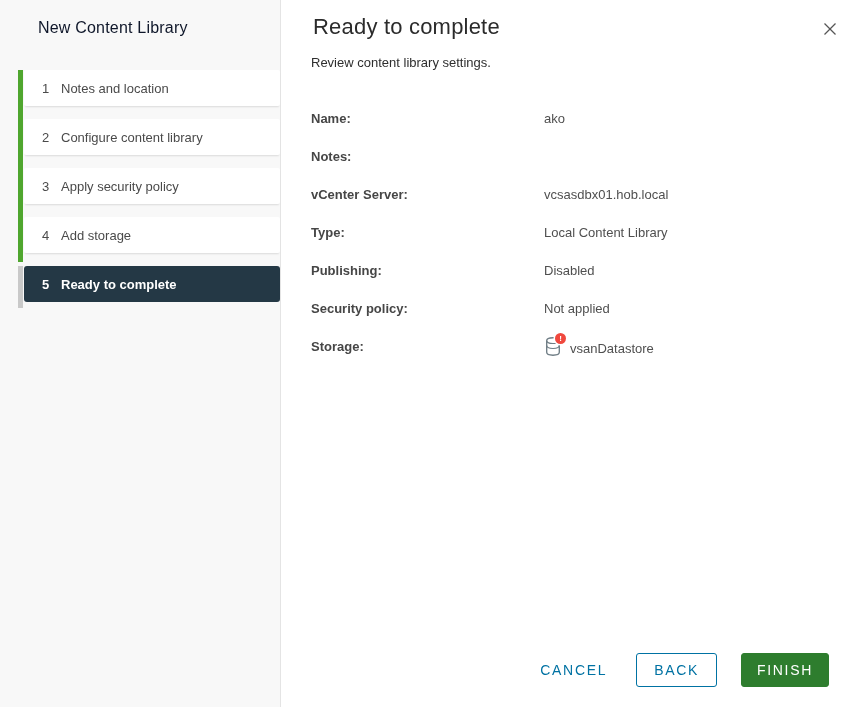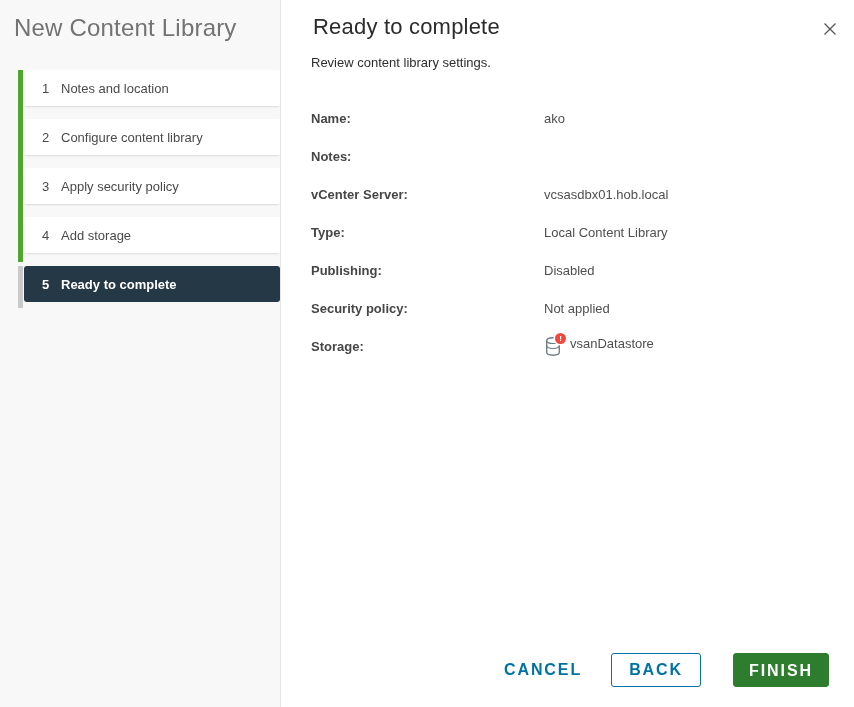--- a/index.html
+++ b/index.html
@@ -19,25 +19,26 @@
   
   .sidebar {
     width: 281px;
     min-width: 281px;
     background: #f8f8f8;
     border-right: 1px solid #e4e4e4;
     position: relative;
   }
   .sidebar-title {
     padding: 15px 14px 0 14px;
-    font-size: 24px;
+    font-size: 16px;
     font-weight: 400;
-    color: #737373;
+    color: #0f172a;
     letter-spacing: 0.2px;
     line-height: 26px;
+    margin-left: 24px;
   }
   .steps {
     position: relative;
     margin-top: 29px;
     padding-left: 24px;
   }
   .bar {
     position: absolute;
     left: 18px;
     width: 5px;
@@ -108,21 +109,21 @@
     display: grid;
     grid-template-columns: 233px auto;
     align-items: flex-start;
     margin-bottom: 22px;
     min-height: 16px;
     font-size: 13px;
     line-height: 16px;
   }
   .row-label { font-weight: 700; color: #464646; }
   .row-value { color: #4f4f4f; }
-  .row-value.storage { display: flex; align-items: flex-start; margin-top: -3px; }
+  .row-value.storage { display: flex; align-items: flex-end; margin-top: -3px; }
   .ds-icon {
     position: relative;
     width: 18px; height: 21px;
     margin-right: 8px;
     flex: none;
   }
   .ds-icon svg { display: block; }
   .badge {
     position: absolute;
     top: -3px; right: -4px;
@@ -141,41 +142,41 @@
   
   .footer {
     position: absolute;
     bottom: 20px;
     right: 25px;
     display: flex;
     align-items: center;
   }
   .btn {
     font-family: "Liberation Sans", "DejaVu Sans", sans-serif;
-    font-size: 16px;
-    font-weight: 700;
+    font-size: 14px;
+    font-weight: 400;
     letter-spacing: 0.12em;
     height: 34px;
     border-radius: 3px;
     cursor: pointer;
     text-transform: uppercase;
   }
   .btn-link {
     background: none;
     border: none;
     color: #0072a3;
     margin-right: 29px;
     padding: 0;
   }
   .btn-outline {
     background: #ffffff;
     border: 1px solid #0072a3;
     color: #0072a3;
     padding: 0 17px;
-    margin-right: 32px;
+    margin-right: 24px;
   }
   .btn-solid {
     background: #2e7d2e;
     border: 1px solid #2e7d2e;
     color: #ffffff;
     padding: 8px 15px;
   }
 </style>
 </head>
 <body>

